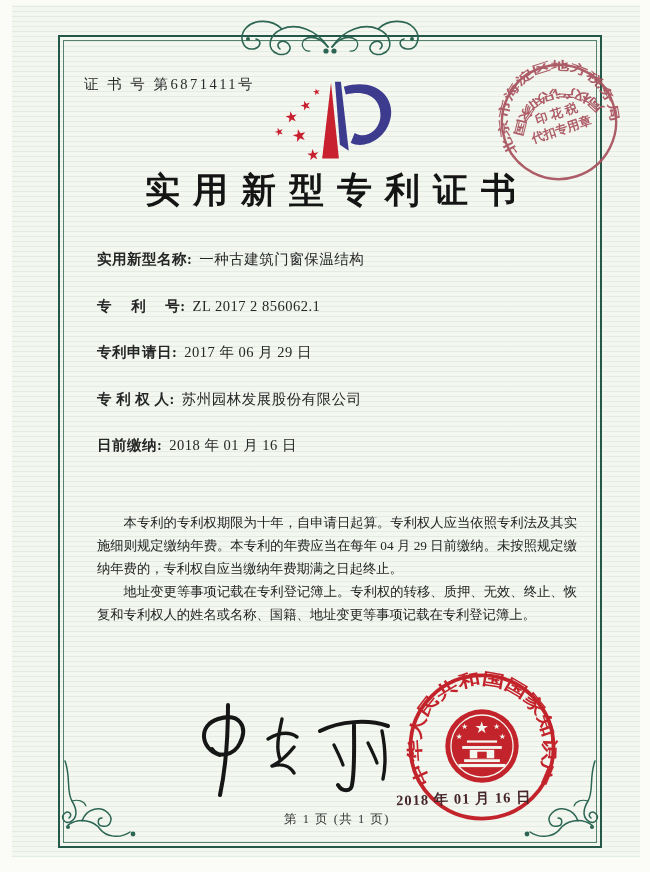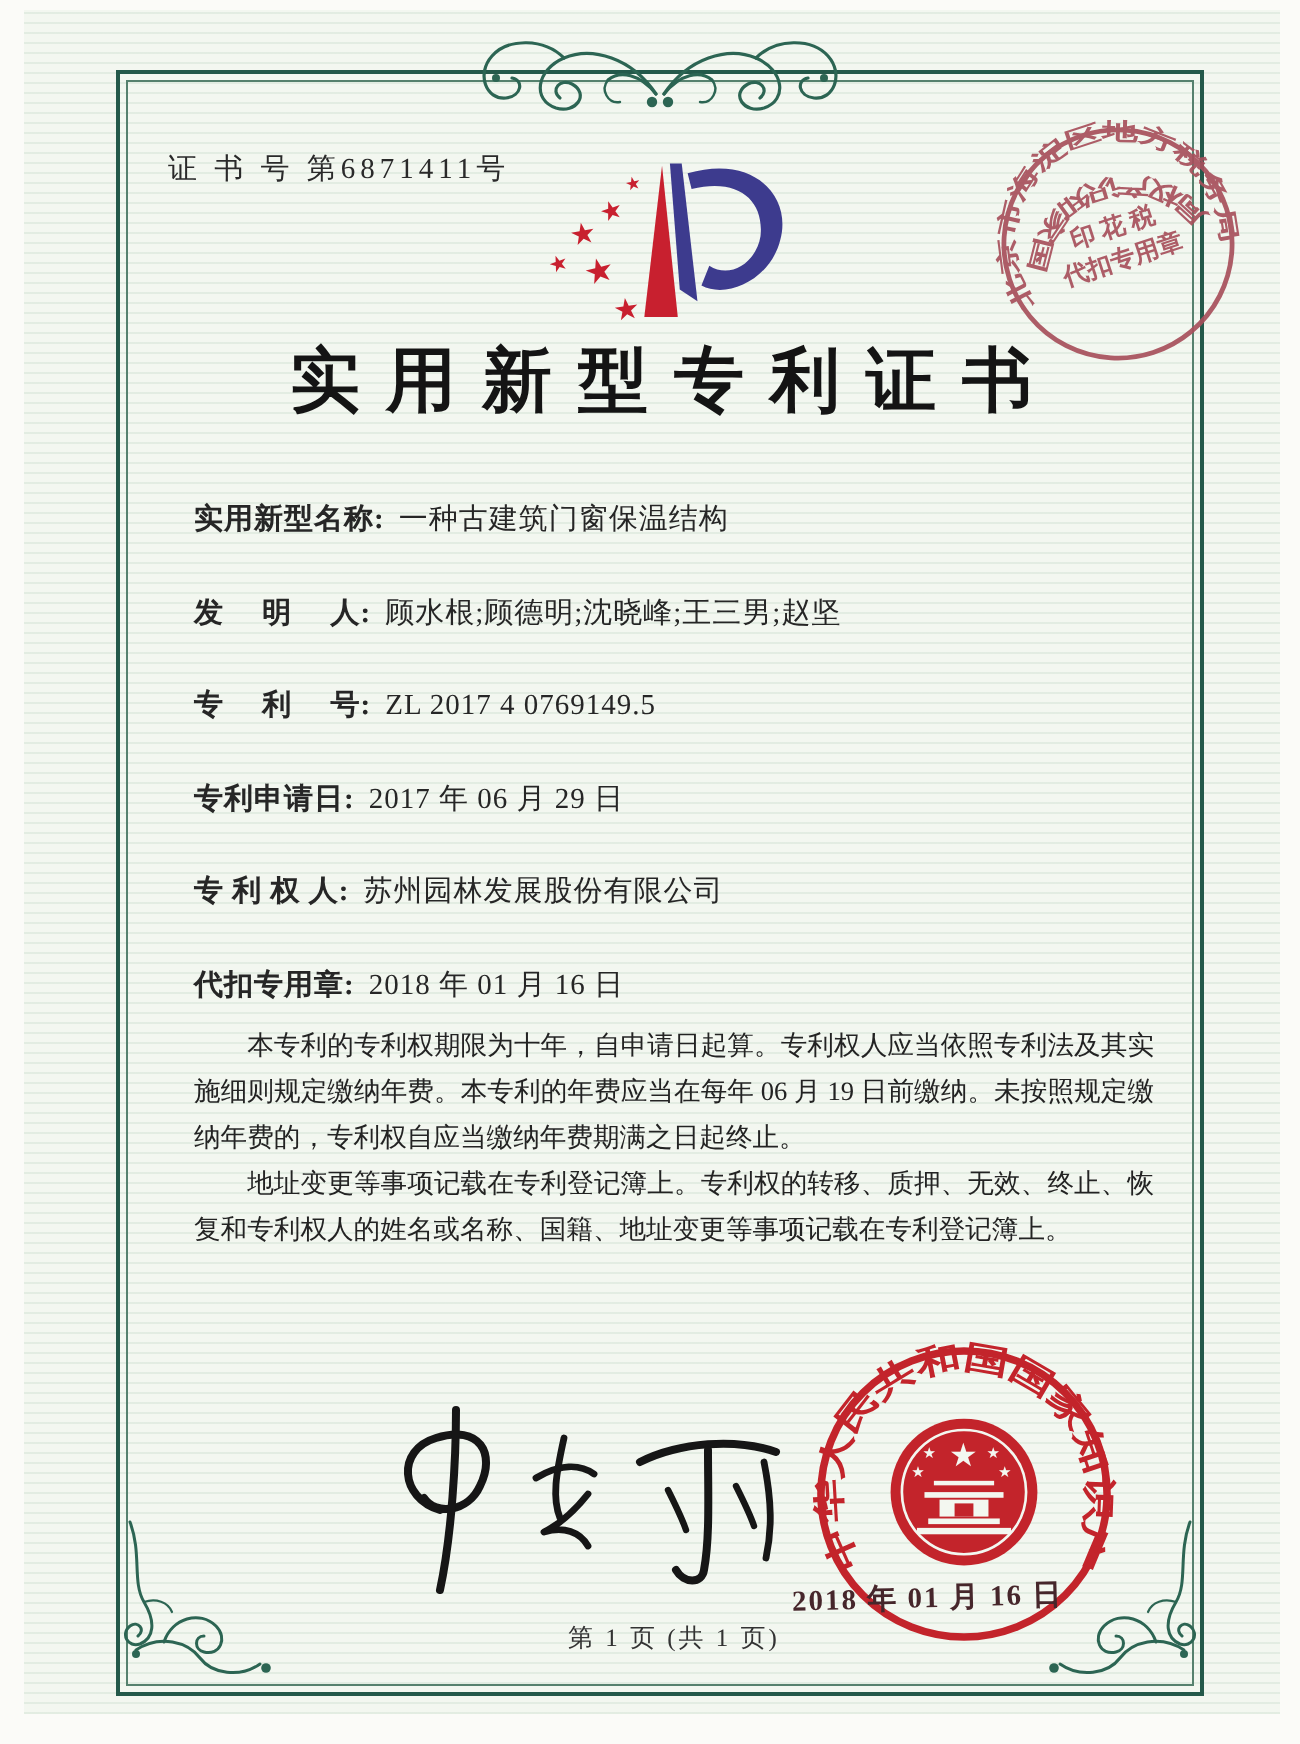--- a/index.html
+++ b/index.html
@@ -193,38 +193,35 @@
     </g>
   </svg>
 
   <div class="title">实用新型专利证书</div>
 
   <div class="fields">
     <div class="field-row">
       <span class="field-label">实用新型名称:</span><span class="field-value">一种古建筑门窗保温结构</span>
     </div>
     <div class="field-row">
-      <span class="field-label">发　 明 　人:</span><span class="field-value">顾水根;顾德明;沈晓峰;王三男;赵坚</span>
-    </div>
-    <div class="field-row">
-      <span class="field-label">专　 利 　号:</span><span class="field-value">ZL 2017 4 0769149.5</span>
+      <span class="field-label">专　 利 　号:</span><span class="field-value">ZL 2017 2 856062.1</span>
     </div>
     <div class="field-row">
       <span class="field-label">专利申请日:</span><span class="field-value">2017 年 06 月 29 日</span>
     </div>
     <div class="field-row">
       <span class="field-label">专 利 权 人:</span><span class="field-value">苏州园林发展股份有限公司</span>
     </div>
     <div class="field-row">
-      <span class="field-label">代扣专用章:</span><span class="field-value">2018 年 01 月 16 日</span>
+      <span class="field-label">日前缴纳:</span><span class="field-value">2018 年 01 月 16 日</span>
     </div>
   </div>
 
   <div class="body-text">
-    <p>本专利的专利权期限为十年，自申请日起算。专利权人应当依照专利法及其实施细则规定缴纳年费。本专利的年费应当在每年 06 月 19 日前缴纳。未按照规定缴纳年费的，专利权自应当缴纳年费期满之日起终止。</p>
+    <p>本专利的专利权期限为十年，自申请日起算。专利权人应当依照专利法及其实施细则规定缴纳年费。本专利的年费应当在每年 04 月 29 日前缴纳。未按照规定缴纳年费的，专利权自应当缴纳年费期满之日起终止。</p>
     <p>地址变更等事项记载在专利登记簿上。专利权的转移、质押、无效、终止、恢复和专利权人的姓名或名称、国籍、地址变更等事项记载在专利登记簿上。</p>
   </div>
 
 
   <svg class="signature" viewBox="0 0 230 104">
     <g stroke="#161616" fill="none" stroke-width="4" stroke-linecap="round" stroke-linejoin="round">
       <path d="M40,56 C20,50 18,26 38,20 C60,13 68,28 60,44 C54,57 38,59 32,50"></path>
       <path d="M48,6 C48,30 46,68 40,96"></path>
       <path d="M102,20 C98,38 96,50 100,60" stroke-width="3.4"></path>
       <path d="M88,40 C100,33 110,33 117,38" stroke-width="3.4"></path>

